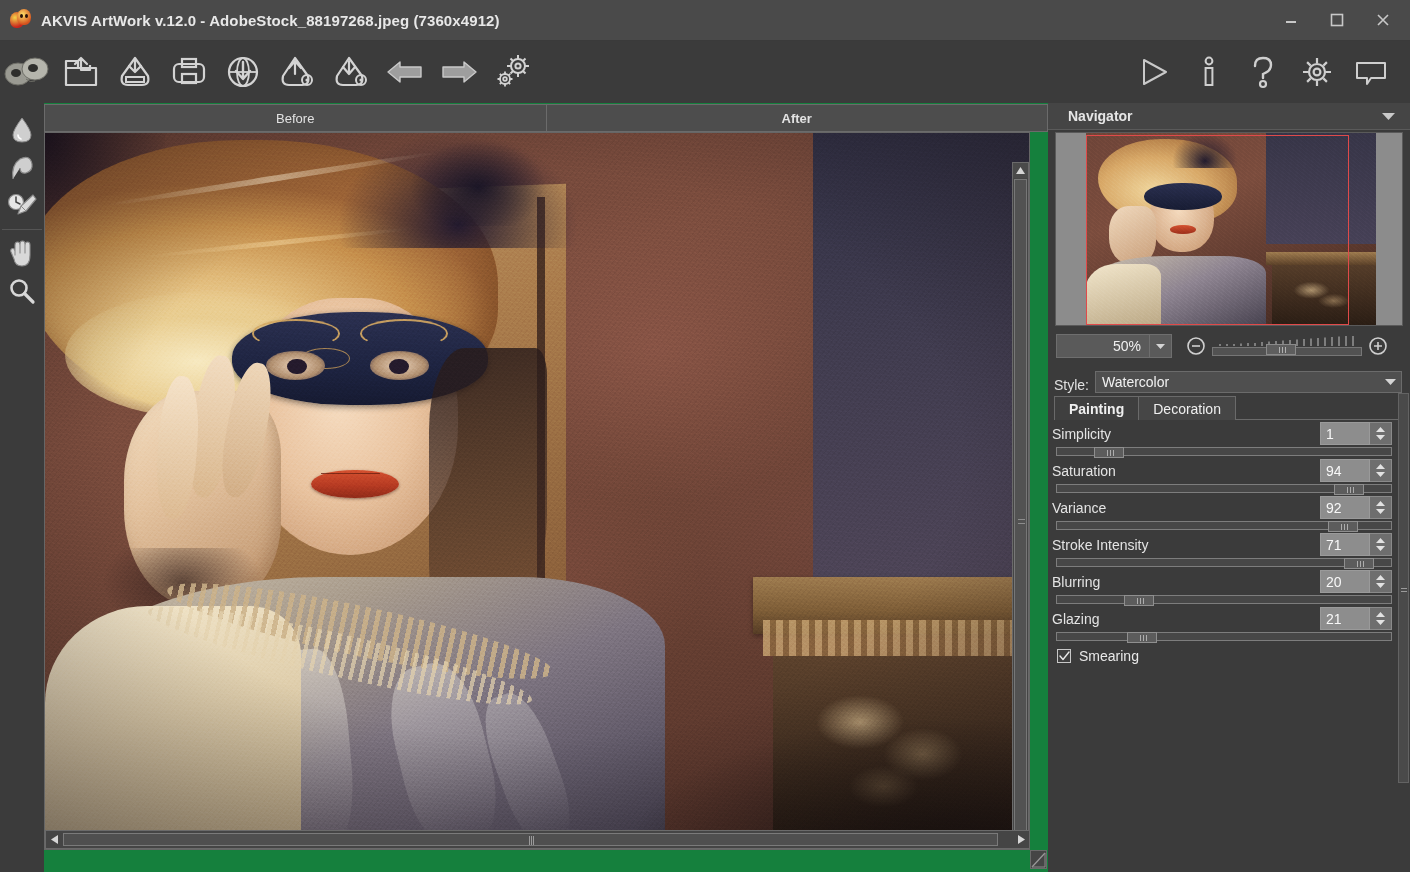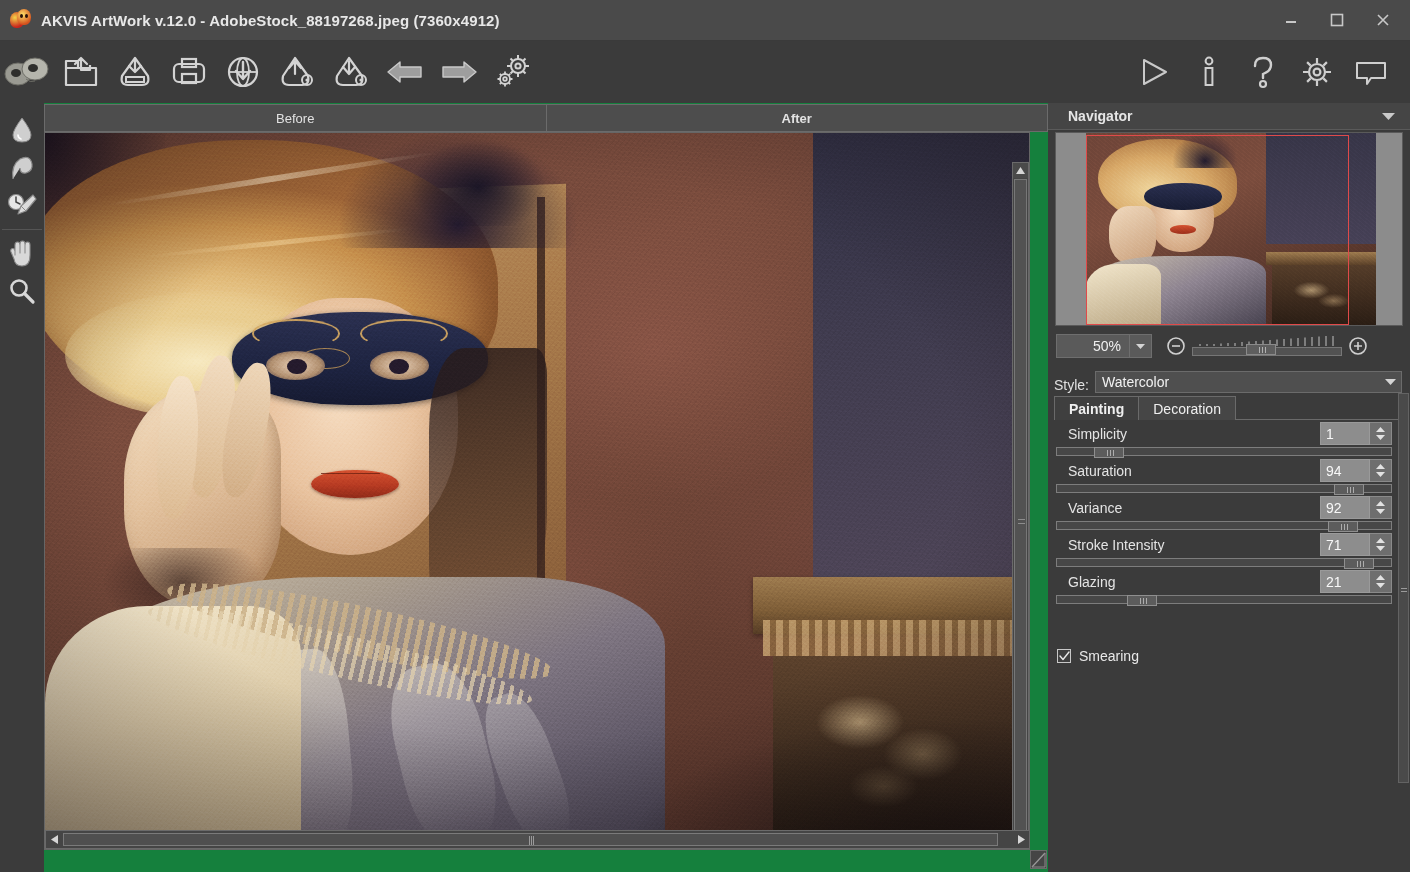--- a/index.html
+++ b/index.html
@@ -148,21 +148,21 @@
   #nav-viewport {
     position: absolute; left: 30px; top: 2px; width: 263px; height: 190px;
     border: 1px solid #e04a4a; pointer-events: none;
   }
 
   #zoom-row {
     position: absolute; left: 0; top: 228px; width: 362px; height: 30px;
     display: flex; align-items: center;
   }
   #zoom-combo {
-    margin-left: 8px; width: 96px; height: 24px;
+    margin-left: 8px; width: 116px; height: 24px;
     background: #5a5a5a; border: 1px solid #6e6e6e;
     display: flex; align-items: center;
   }
   #zoom-value { flex: 1; text-align: right; color: #f0f0f0; font-size: 14px; padding-right: 8px; }
   #zoom-combo-arrow {
     width: 22px; height: 22px; display: flex; align-items: center; justify-content: center;
     border-left: 1px solid #6e6e6e;
   }
   .circbtn { width: 20px; height: 20px; flex: none; }
   #zoom-slider {
@@ -202,21 +202,21 @@
     background: #464646; border: 1px solid #6a6a6a; border-bottom: none;
   }
   .ptab.active { font-weight: bold; background: #3f3f3f; }
   .ptab:not(.active) { margin-left: -1px; }
 
   #params {
     position: absolute; left: 0; top: 317px; width: 362px; height: 370px;
   }
   .prow { position: relative; height: 37px; }
   .prow-top { position: relative; height: 27px; display: flex; align-items: center; }
-  .pname { color: #e4e4e4; font-size: 14px; margin-left: 20px; }
+  .pname { color: #e4e4e4; font-size: 14px; margin-left: 4px; }
   .pspin { margin-left: auto; margin-right: 18px; display: flex; height: 23px; }
   .pval {
     width: 50px; background: #8d8d8d; border: 1px solid #9a9a9a;
     color: #f8f8f8; font-size: 14px; display: flex; align-items: center; padding-left: 5px;
   }
   .pstep {
     width: 22px; background: #6e6e6e; border: 1px solid #8a8a8a; border-left: none;
     display: flex; flex-direction: column; align-items: center; justify-content: center;
   }
   .ptrack {
@@ -848,20 +848,43 @@
       </div>
       <div class="ptrack">
         <div class="pthumb" style="left:86%">
             <i></i>
             <i></i>
             <i></i>
           </div>
       </div>
     </div>
 
+    <div class="prow">
+      <div class="prow-top">
+        <span class="pname">Blurring</span>
+        <span class="pspin">
+          <span class="pval">20</span>
+          <span class="pstep">
+            <svg width="9" height="5" viewBox="0 0 9 5">
+                <path d="M4.5 0 L9 5 L0 5 Z" fill="#e2e2e2"></path>
+              </svg>
+            <svg width="9" height="5" viewBox="0 0 9 5" style="margin-top:3px">
+                <path d="M4.5 5 L0 0 L9 0 Z" fill="#e2e2e2"></path>
+              </svg>
+          </span>
+        </span>
+      </div>
+      <div class="ptrack">
+        <div class="pthumb" style="left:20%">
+            <i></i>
+            <i></i>
+            <i></i>
+          </div>
+      </div>
+    </div>
 
     <div class="prow">
       <div class="prow-top">
         <span class="pname">Glazing</span>
         <span class="pspin">
           <span class="pval">21</span>
           <span class="pstep">
             <svg width="9" height="5" viewBox="0 0 9 5">
                 <path d="M4.5 0 L9 5 L0 5 Z" fill="#e2e2e2"></path>
               </svg>

